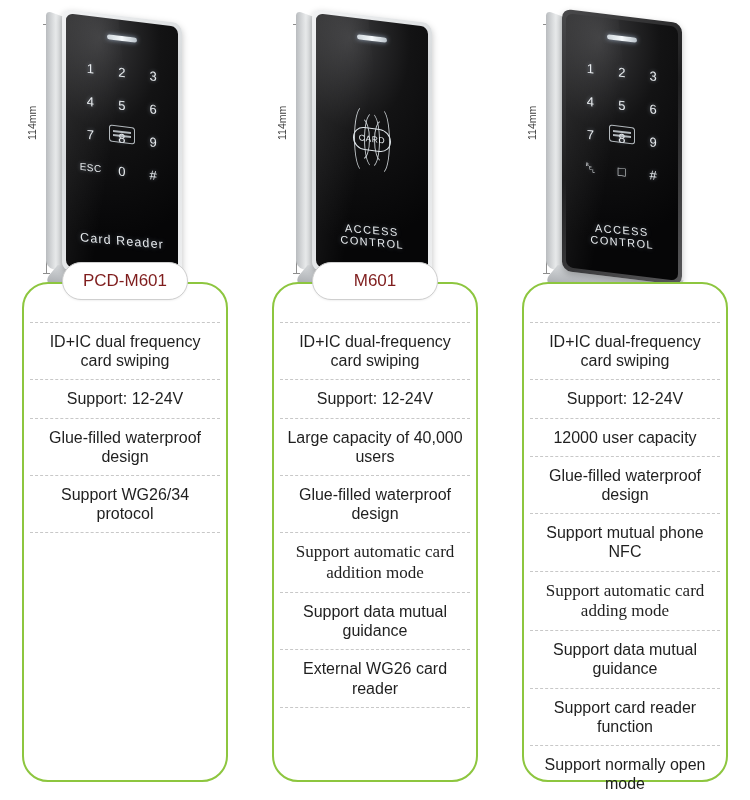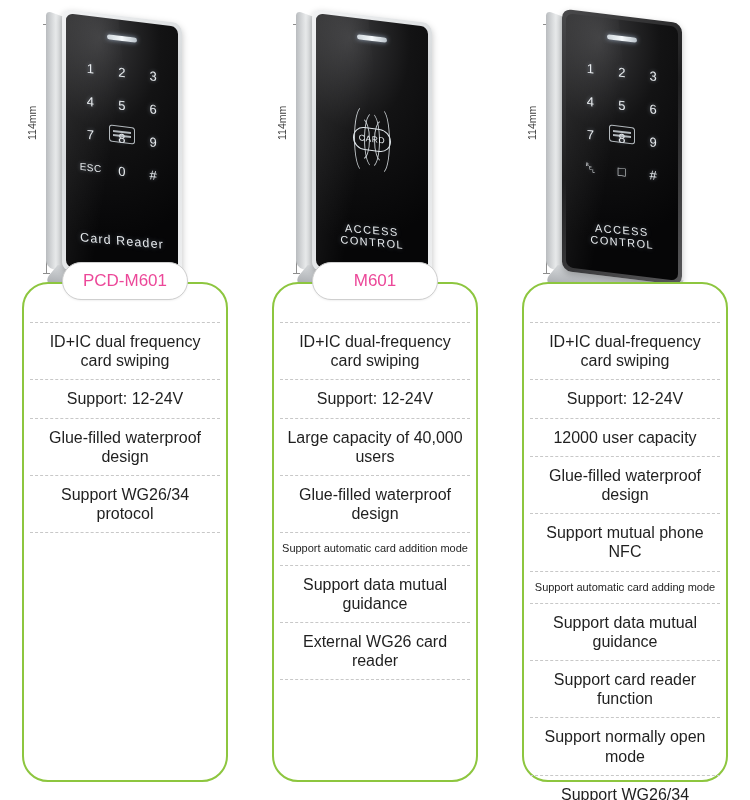--- a/index.html
+++ b/index.html
@@ -242,40 +242,40 @@
     top: -22px;
     left: 50%;
     transform: translateX(-50%);
     min-width: 126px;
     padding: 8px 16px;
     border: 1.5px solid #cfcfcf;
     border-radius: 22px;
     background: #fff;
     text-align: center;
     font-size: 17px;
-    color: #ec4899;
+    color: #7f1d1d;
     box-shadow: 0 1px 2px rgba(0,0,0,0.06);
     white-space: nowrap;
   }
   .features {
     position: absolute;
     top: 38px;
     left: 6px;
     right: 6px;
   }
   .feature {
     padding: 9px 2px;
     text-align: center;
     font-size: 16px;
     color: #1f1f1f;
     border-bottom: 1px dashed #c8c8c8;
     line-height: 1.2;
   }
   .feature:first-child { border-top: 1px dashed #c8c8c8; }
-  .feature.tight { font-size: 11px; }
+  .feature.tight { font-size: 17px; font-family: Liberation Serif, serif; }
 </style>
 </head>
 <body>
 
 <div id="page">
   <div class="columns">
 
     <div class="column">
       <div class="device-area">
 

